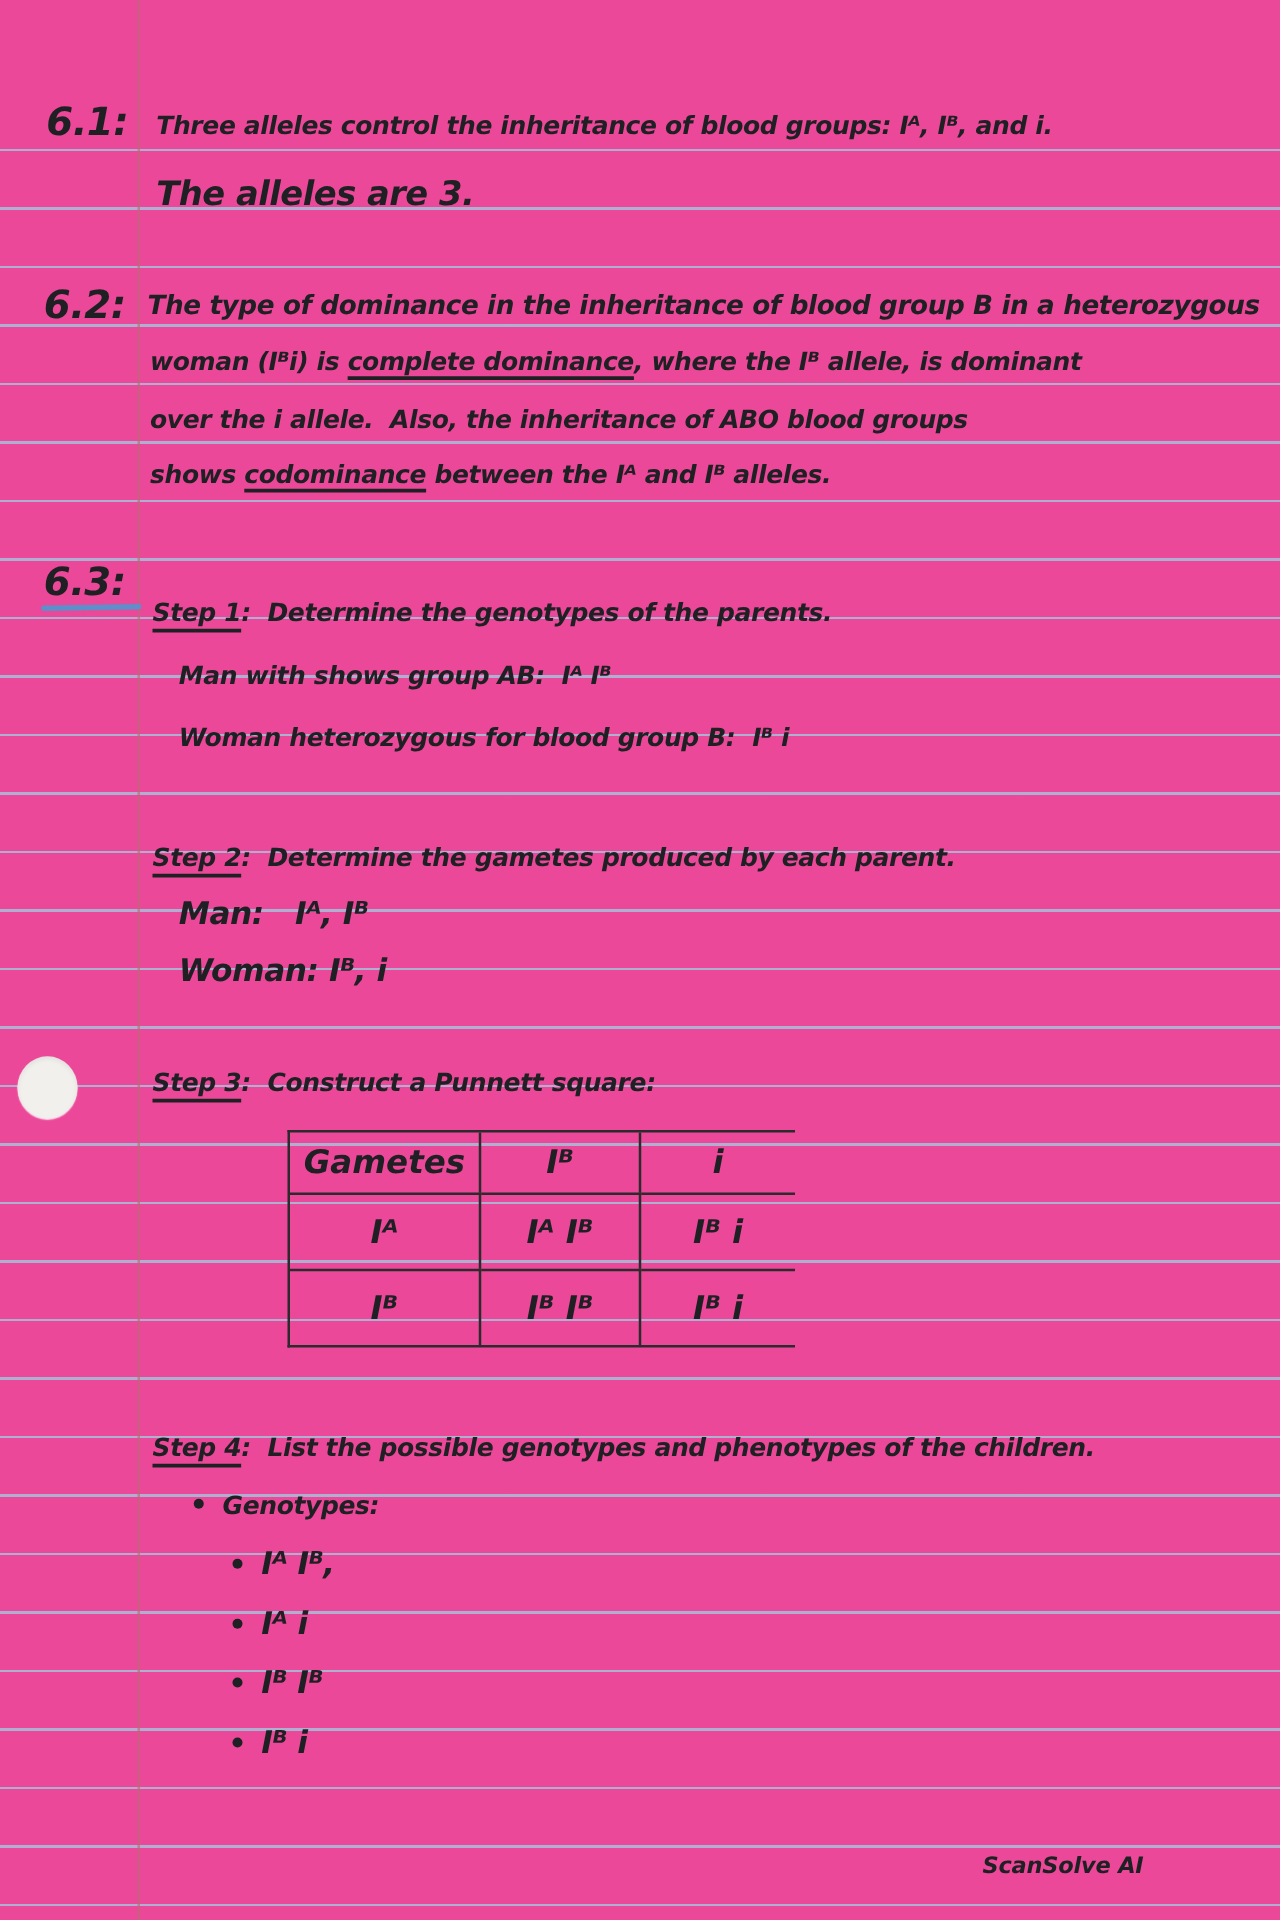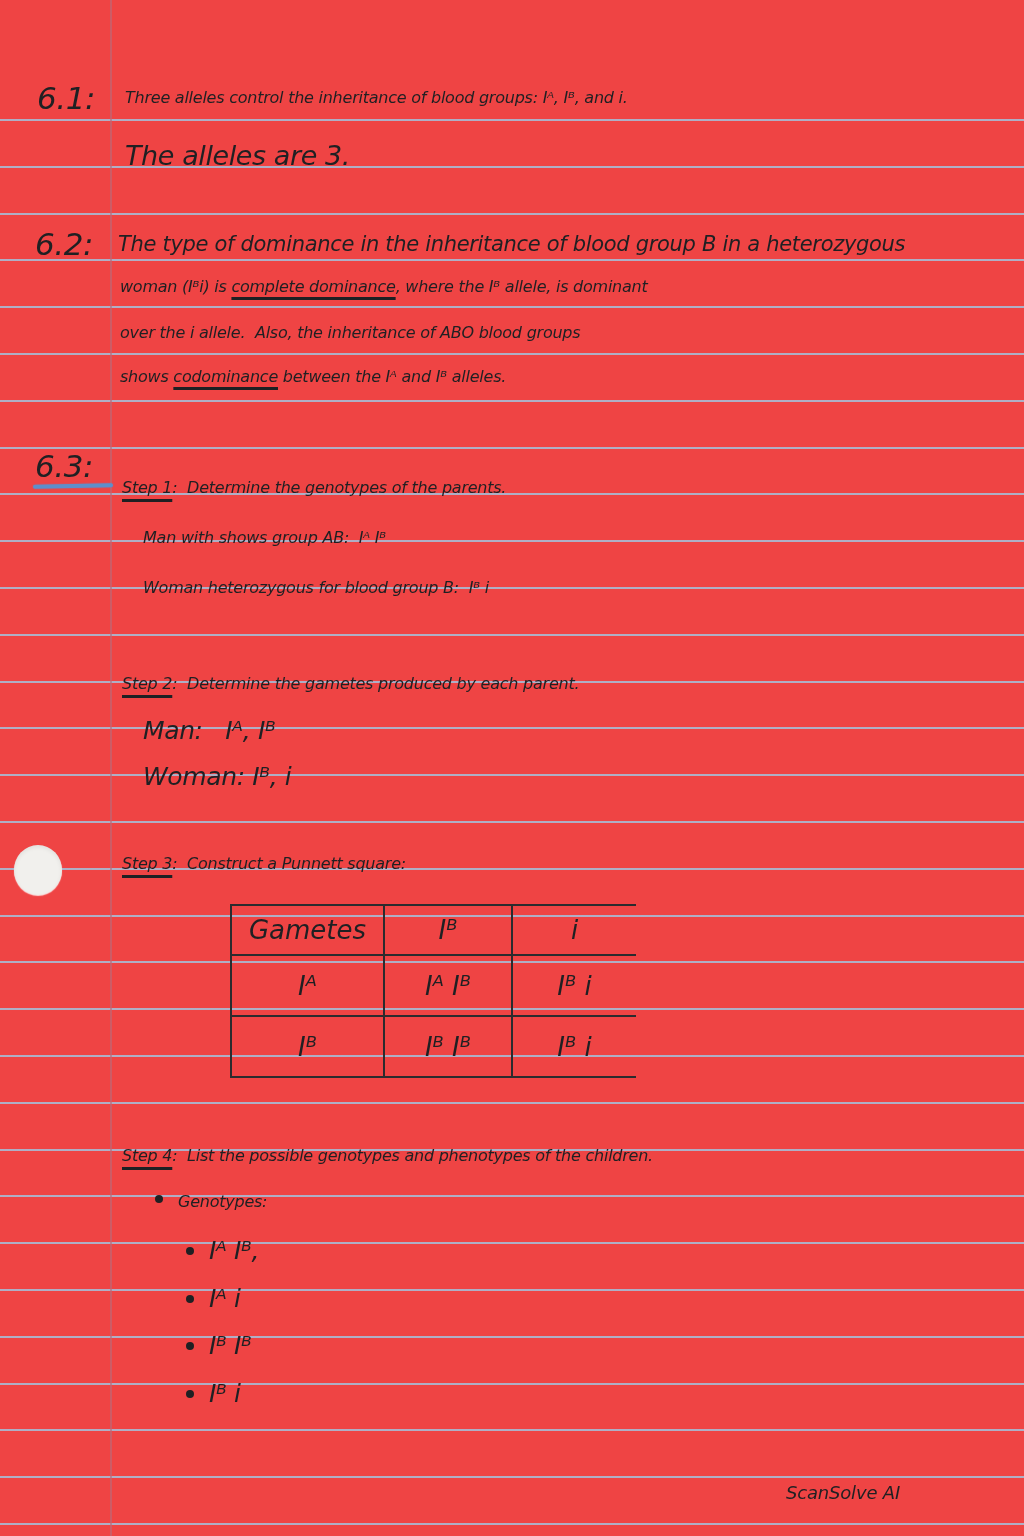--- a/index.html
+++ b/index.html
@@ -1,22 +1,23 @@
 <!DOCTYPE html>
 <html><head>
 <meta charset="utf-8">
 <style>
   html,body{margin:0;padding:0;}
   .page{
     position:relative;
     width:1024px;height:1536px;
-    background:#ef4444;
+    background:#ec4899;
     overflow:hidden;
     font-family:"DejaVu Sans","Liberation Sans",sans-serif;
     color:#1f2023;
+    font-weight:bold;
   }
   
   .ruled{
     position:absolute;left:0;top:119px;right:0;bottom:0;
     background:repeating-linear-gradient(
       to bottom,
       rgba(164,193,220,.85) 0 2px,
       transparent 2px 46.8px);
     pointer-events:none;
   }
@@ -33,21 +34,21 @@
     box-shadow:inset 0 2px 4px rgba(0,0,0,.07), 0 1px 1px rgba(255,255,255,.8);
   }
   .line{
     position:absolute;
     white-space:pre;
     font-style:italic;
     letter-spacing:-0.015em;
     line-height:1.2;
   }
   .sec-label{font-size:31px;font-style:italic;}
-  .body{font-size:16px;}
+  .body{font-size:20px;}
   .small{font-size:21px;}
   .allele{font-size:25px;}
   .u{text-decoration:underline;text-decoration-thickness:2.5px;text-underline-offset:5px;}
   .step-title{text-decoration:underline;text-decoration-thickness:3px;text-underline-offset:6px;}
   .blue-underline{
     position:absolute;left:33px;top:484px;width:80px;height:4px;
     background:#5d8fcb;border-radius:3px;transform:rotate(-1deg);
     box-shadow:0 0 2px rgba(93,143,203,.6);
   }
   .dot{

